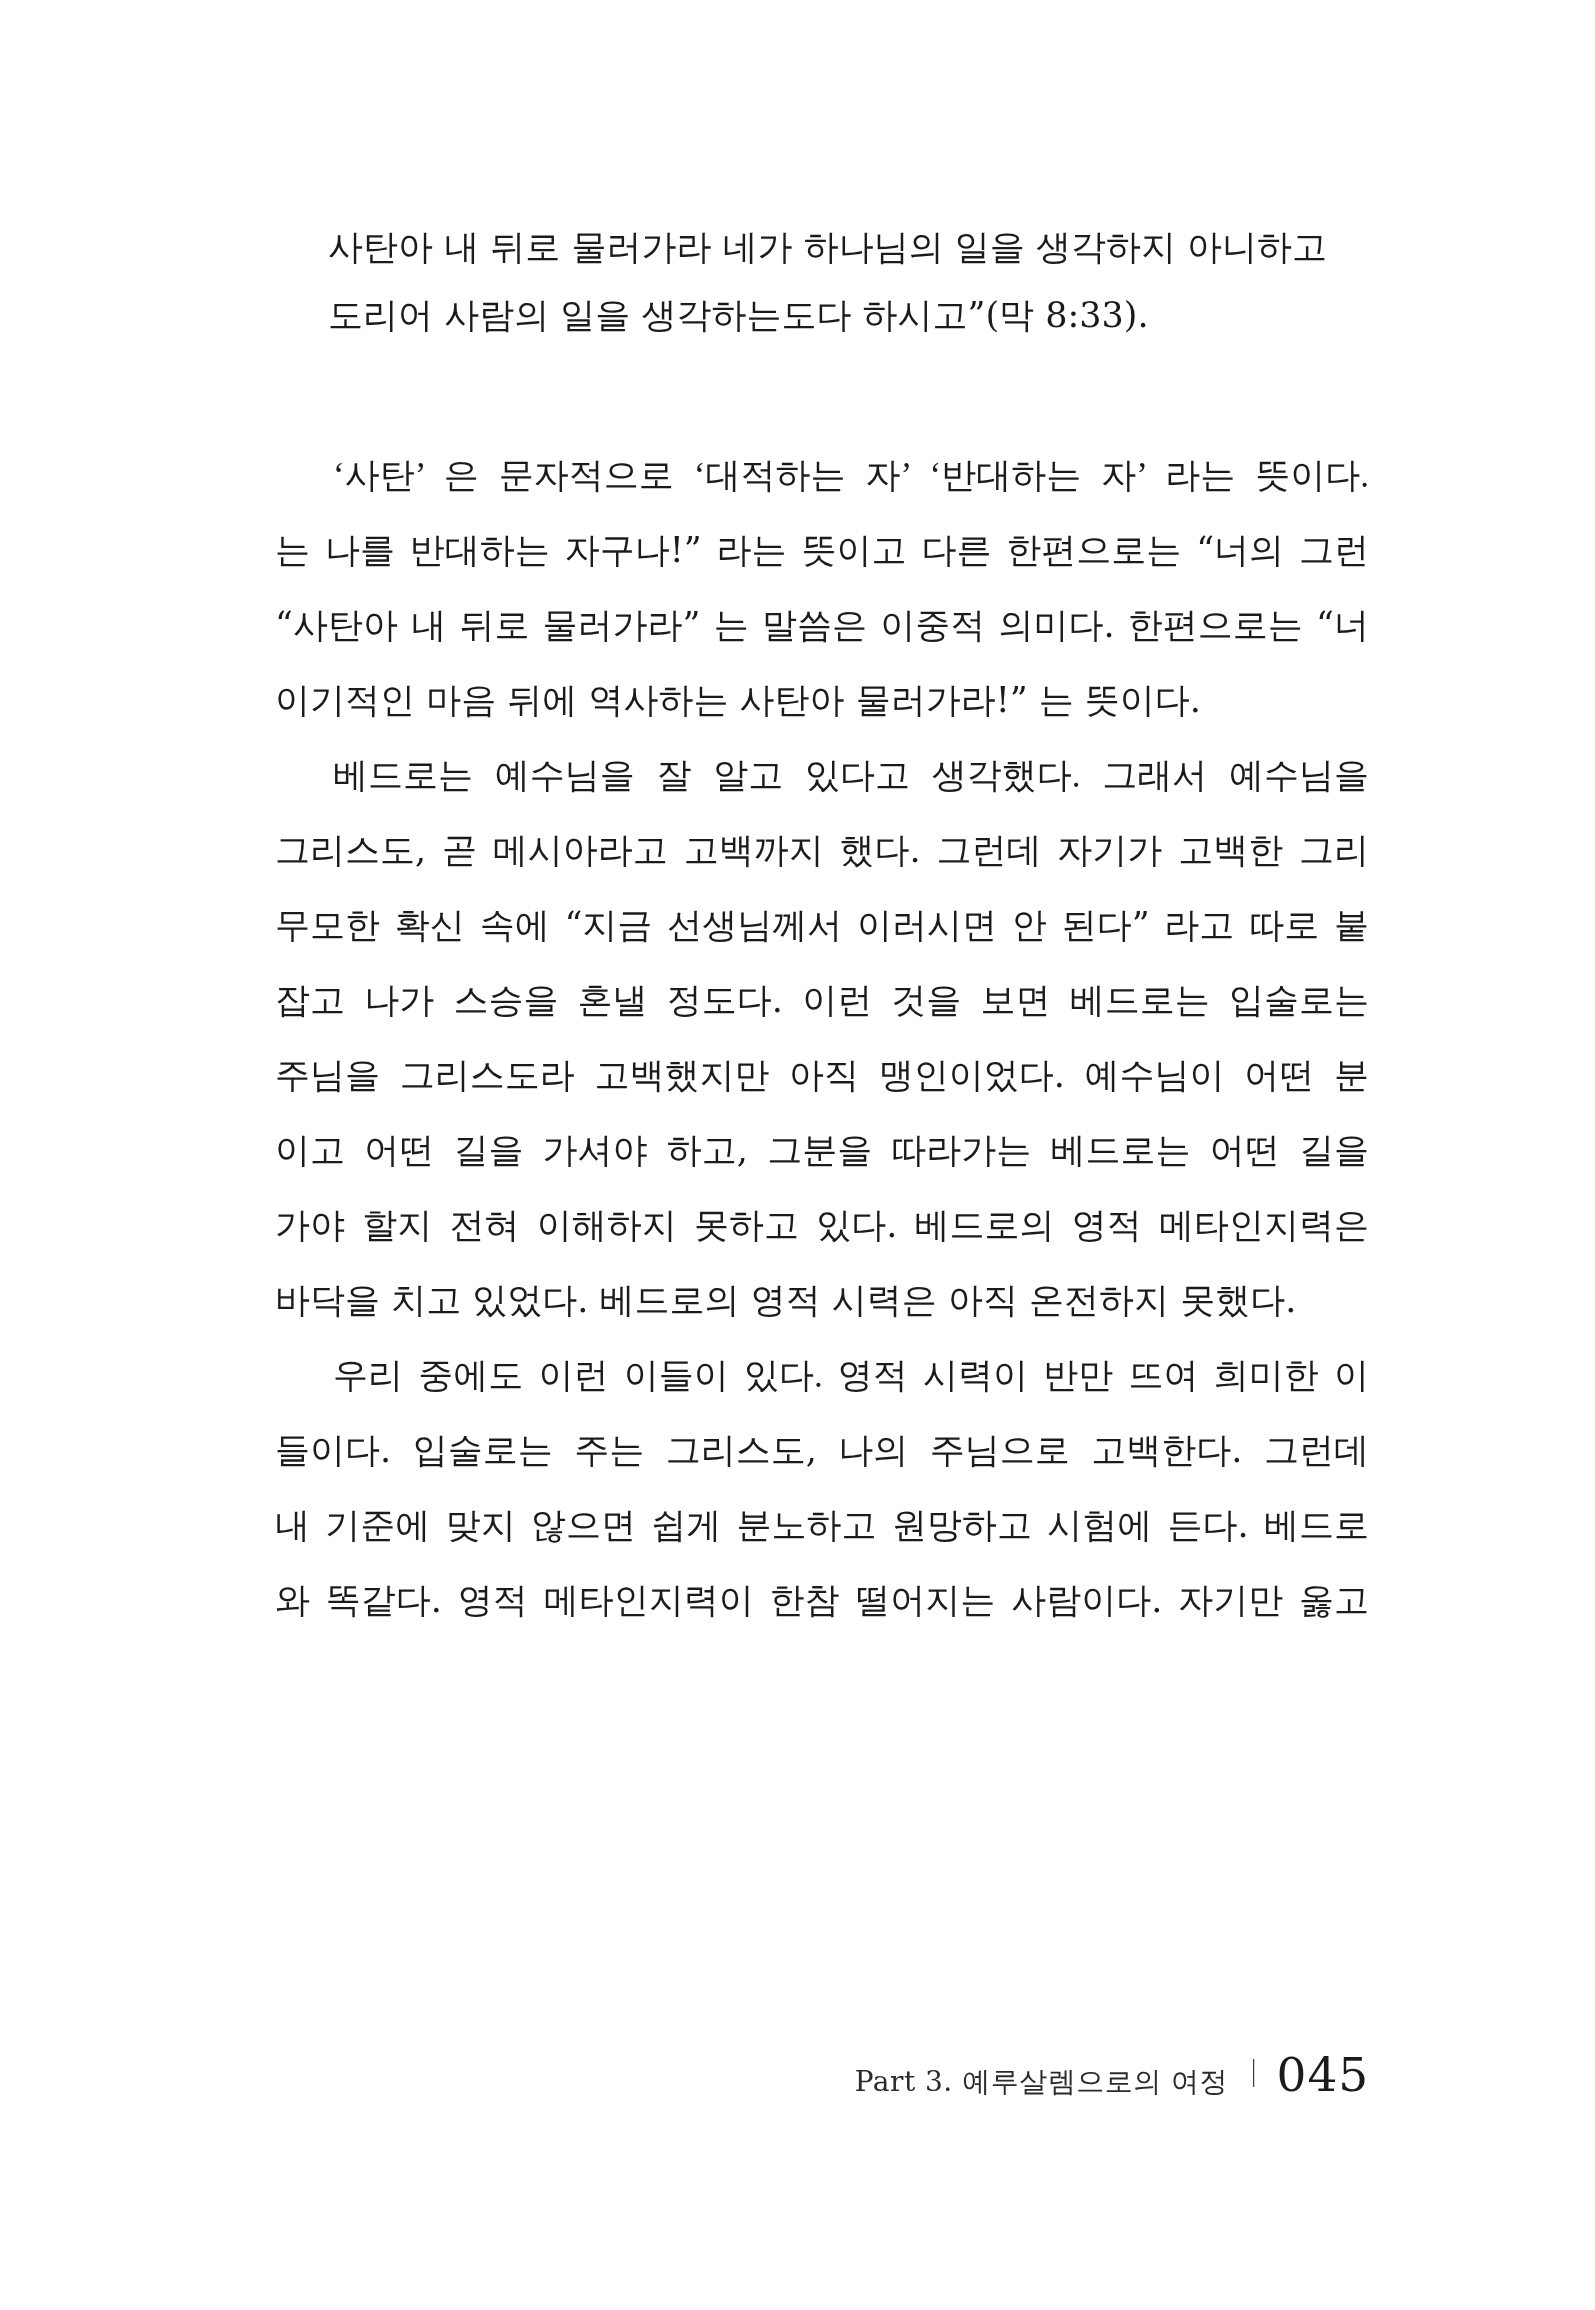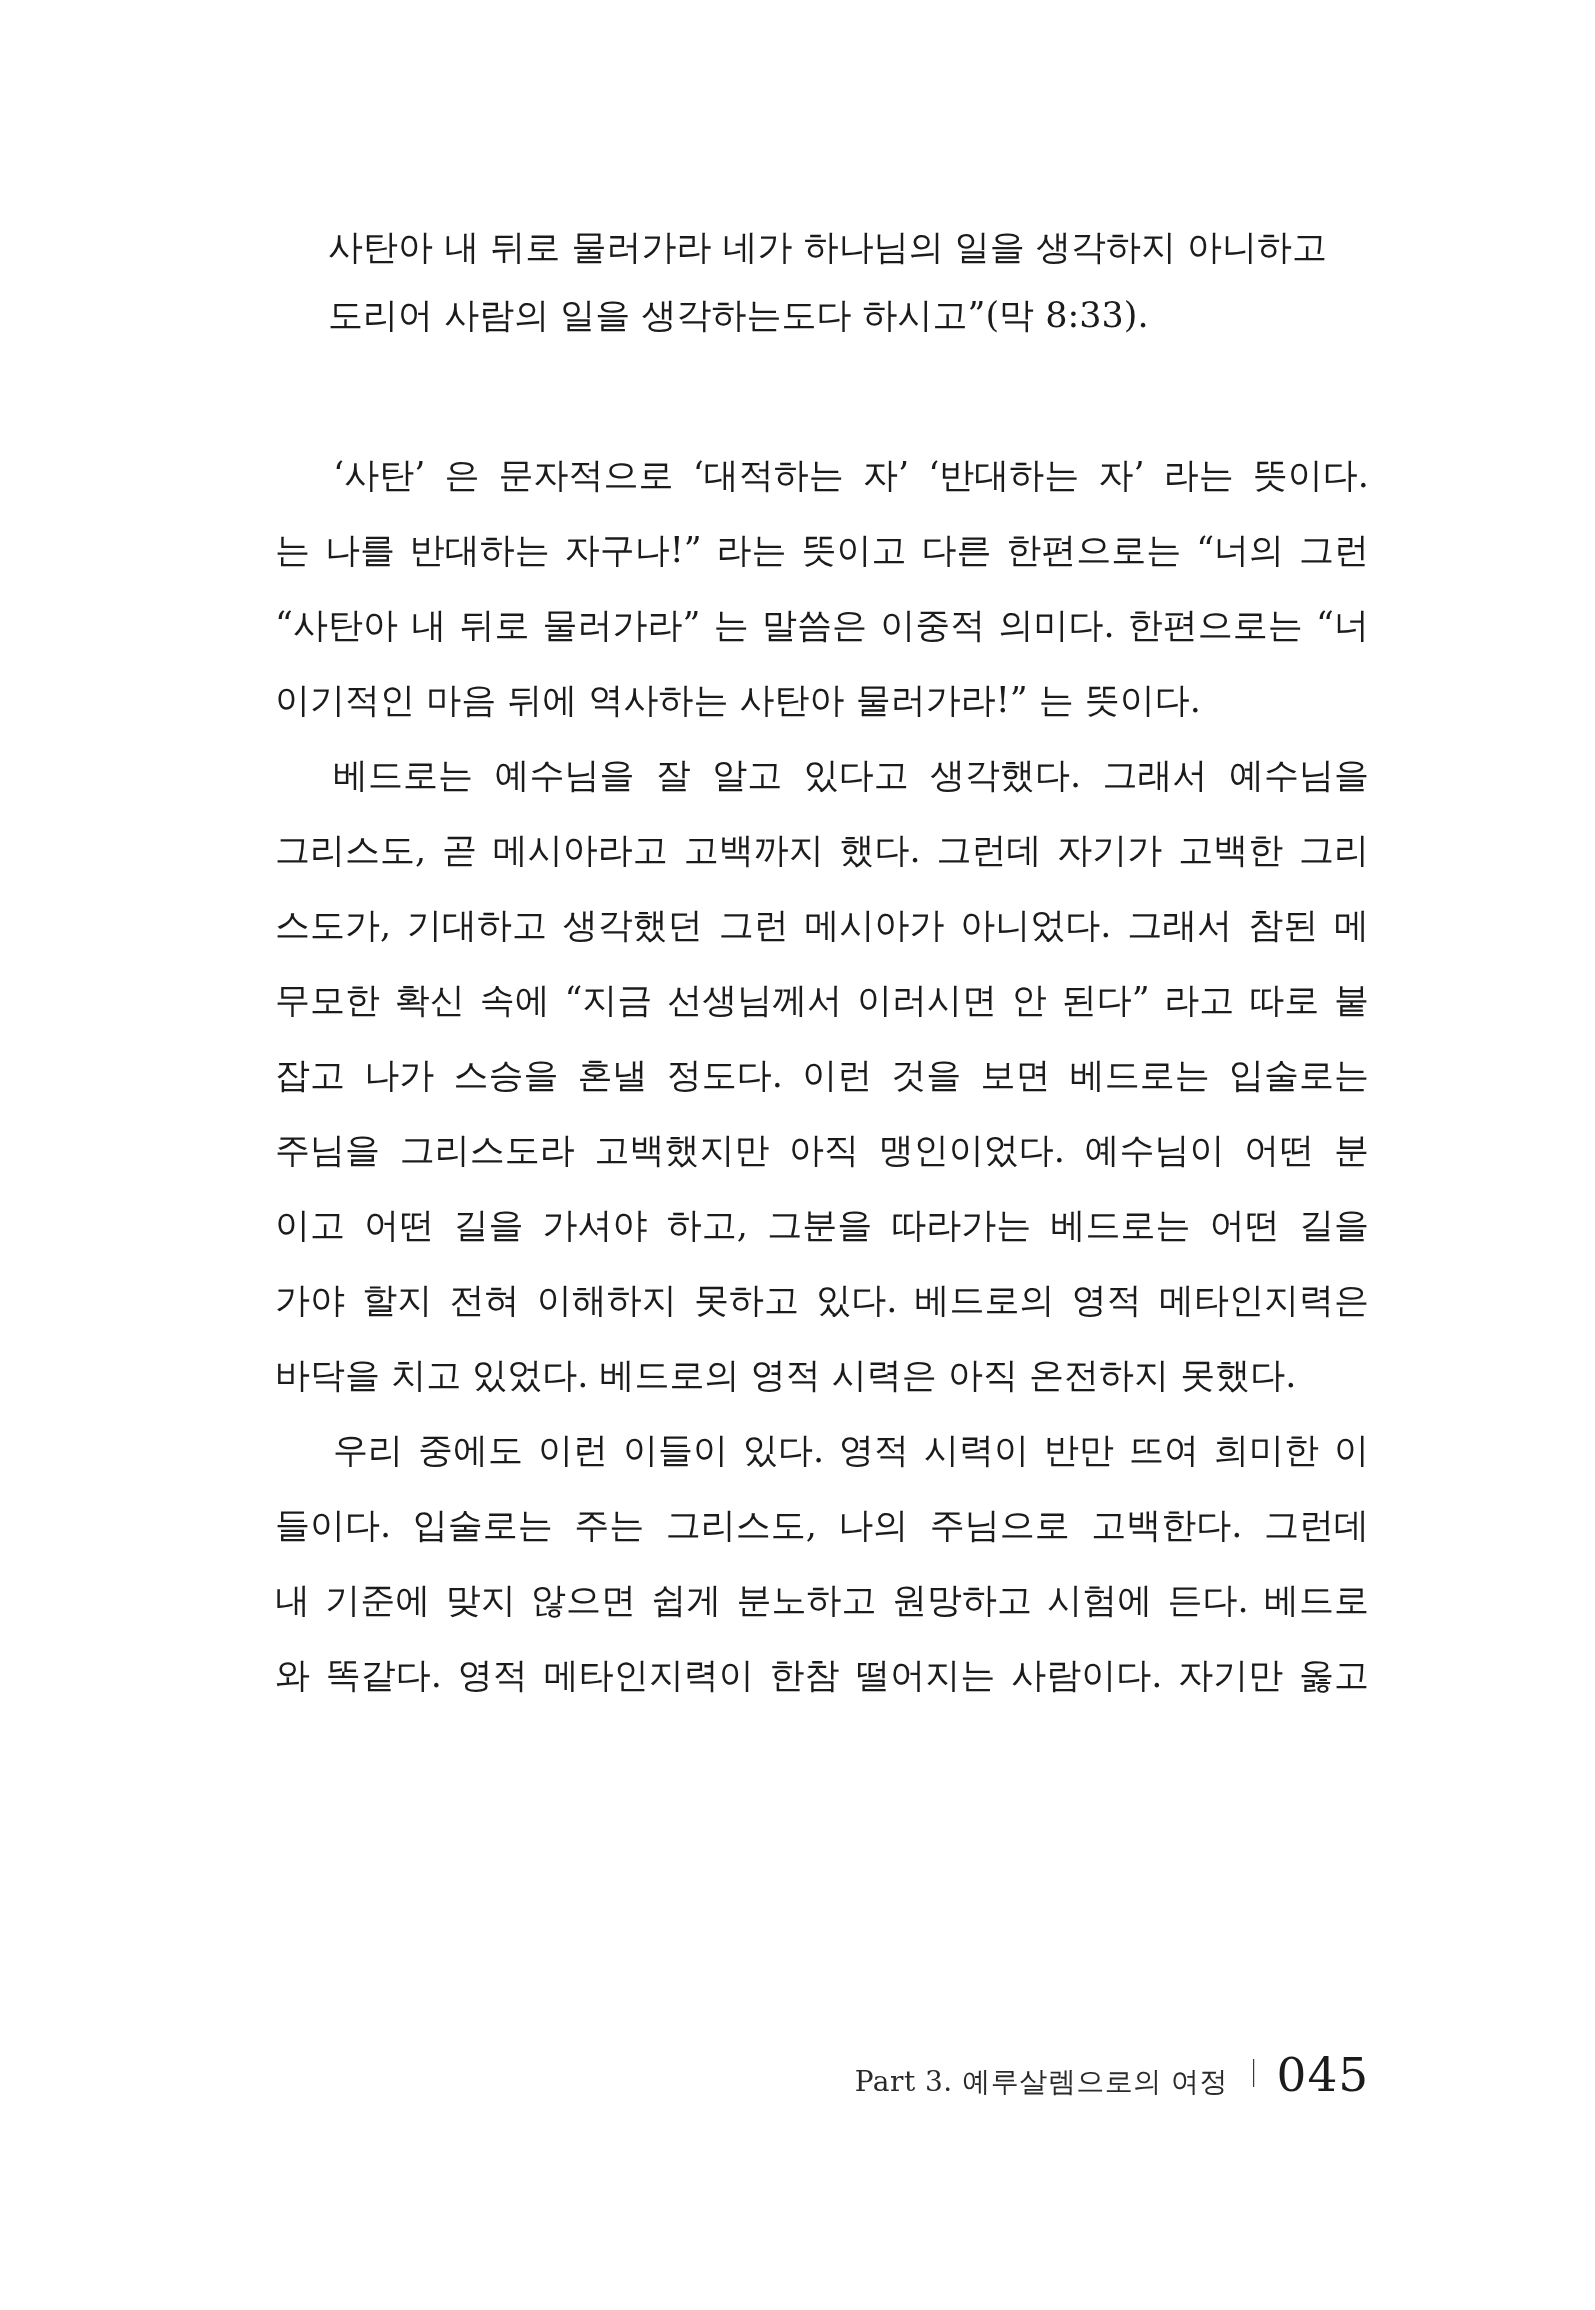--- a/index.html
+++ b/index.html
@@ -36,20 +36,21 @@
     margin-top: 89px;
   }
   .para .line {
     font-size: 35px;
     line-height: 75px;
     text-align: justify;
     text-align-last: justify;
   }
   .para .line.indent {
     text-indent: 58px;
+    font-family: Liberation Serif, serif;
   }
   .para .line.flush {
     text-align-last: left;
   }
   
   .footer {
     position: absolute;
     left: 275px;
     top: 2047px;
     width: 1094px;
@@ -91,21 +92,20 @@
     <section class="bodytext" id="body-block">
         <div class="para">
           <div class="line indent">‘사탄’ 은 문자적으로 ‘대적하는 자’ ‘반대하는 자’ 라는 뜻이다.</div>
           <div class="line">는 나를 반대하는 자구나!” 라는 뜻이고 다른 한편으로는 “너의 그런</div>
           <div class="line">“사탄아 내 뒤로 물러가라” 는 말씀은 이중적 의미다. 한편으로는 “너</div>
           <div class="line flush">이기적인 마음 뒤에 역사하는 사탄아 물러가라!” 는 뜻이다.</div>
         </div>
         <div class="para">
           <div class="line indent">베드로는 예수님을 잘 알고 있다고 생각했다. 그래서 예수님을</div>
           <div class="line">그리스도, 곧 메시아라고 고백까지 했다. 그런데 자기가 고백한 그리</div>
-          <div class="line">스도가, 기대하고 생각했던 그런 메시아가 아니었다. 그래서 참된 메</div>
           <div class="line">무모한 확신 속에 “지금 선생님께서 이러시면 안 된다” 라고 따로 붙</div>
           <div class="line">잡고 나가 스승을 혼낼 정도다. 이런 것을 보면 베드로는 입술로는</div>
           <div class="line">주님을 그리스도라 고백했지만 아직 맹인이었다. 예수님이 어떤 분</div>
           <div class="line">이고 어떤 길을 가셔야 하고, 그분을 따라가는 베드로는 어떤 길을</div>
           <div class="line">가야 할지 전혀 이해하지 못하고 있다. 베드로의 영적 메타인지력은</div>
           <div class="line flush">바닥을 치고 있었다. 베드로의 영적 시력은 아직 온전하지 못했다.</div>
         </div>
         <div class="para">
           <div class="line indent">우리 중에도 이런 이들이 있다. 영적 시력이 반만 뜨여 희미한 이</div>
           <div class="line">들이다. 입술로는 주는 그리스도, 나의 주님으로 고백한다. 그런데</div>

